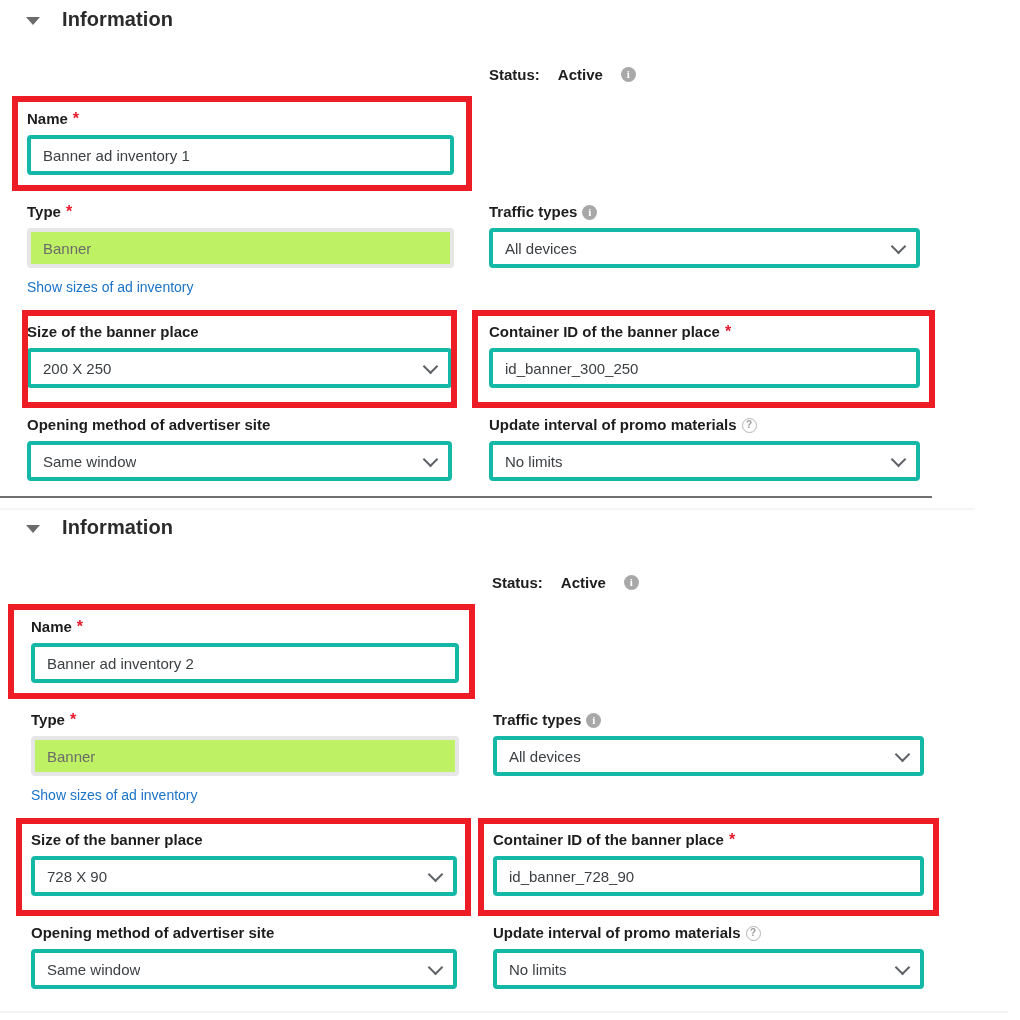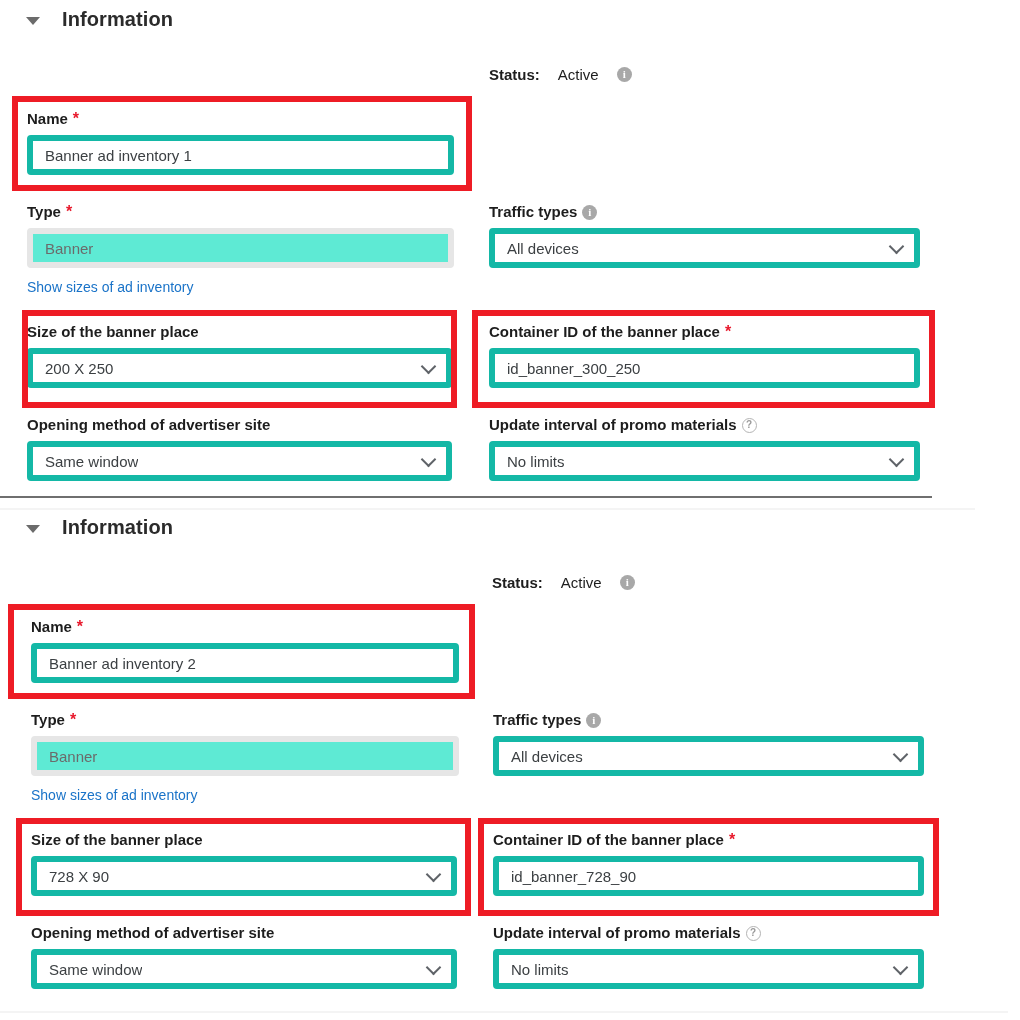--- a/index.html
+++ b/index.html
@@ -43,31 +43,31 @@
     align-items: center;
     gap: 5px;
     white-space: nowrap;
     line-height: 18px;
   }
   .req { color: #e8192c; font-weight: 700; font-size: 16px; line-height: 14px; }
 
   .control {
     margin-top: 7px;
     height: 40px;
-    border: 6px solid #14b8a6;
+    border: 4px solid #14b8a6;
     border-radius: 4px;
     background: #fff;
     display: flex;
     align-items: center;
     padding: 0 12px;
     font-size: 15px;
     color: #3c4043;
   }
   .control.disabled {
-    background: #5eead4;
+    background: #bef264;
     border-color: #e6e6e6;
     color: #6b6b6b;
   }
   .control.select { padding-right: 18px; position: relative; }
   .chev {
     position: absolute;
     right: 12px; top: 50%;
     width: 11px; height: 11px;
     margin-top: -7px;
     border-right: 2px solid #5f6368;
@@ -80,21 +80,21 @@
   .status {
     position: absolute;
     font-size: 15px;
     font-weight: 700;
     color: #1d1d1d;
     display: flex;
     align-items: center;
     gap: 18px;
     white-space: nowrap;
   }
-  .status .val { font-weight: 400; text-align: right; }
+  .status .val { font-weight: 700; text-align: right; }
 
   
   .link {
     position: absolute;
     font-size: 14px;
     color: #1a73c8;
     cursor: pointer;
   }
 
   

